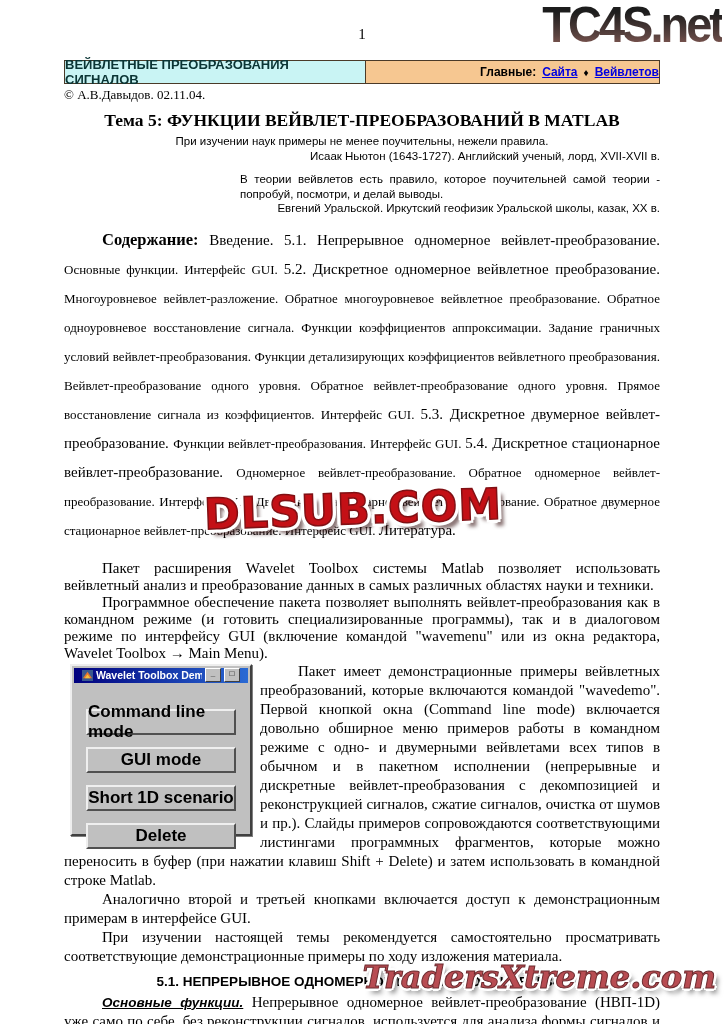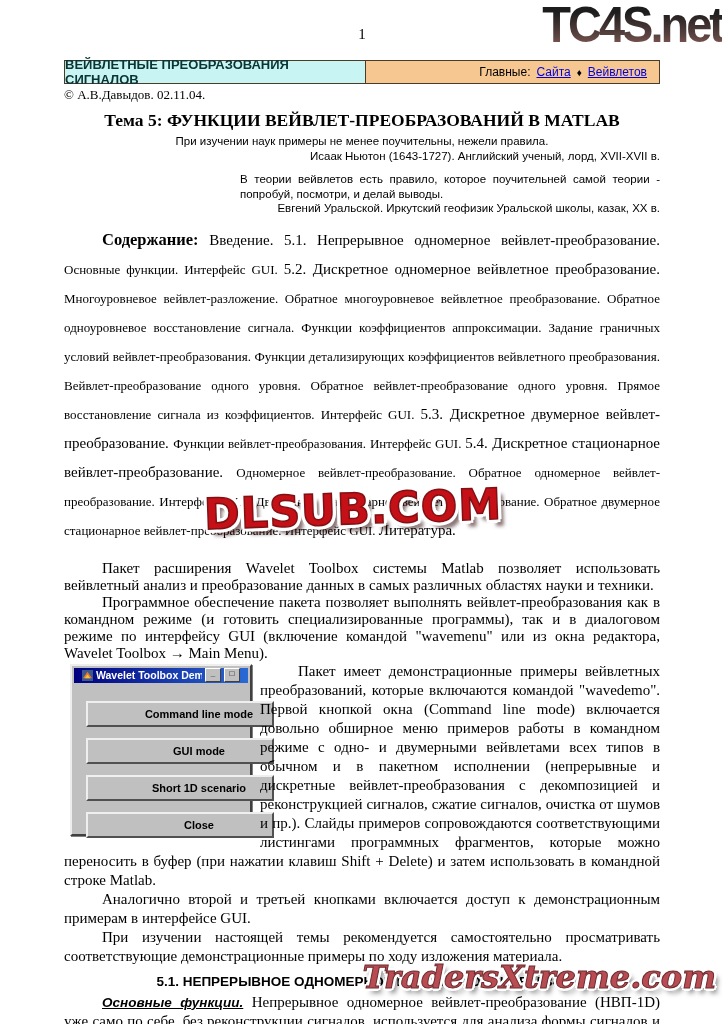--- a/index.html
+++ b/index.html
@@ -11,21 +11,21 @@
         background:linear-gradient(#1d1d1d 25%,#5a4340 70%,#96625a 100%);
         -webkit-background-clip:text;background-clip:text;color:transparent;
         transform:scaleY(1.05);}
   .content{margin:0 64px;width:596px;}
   
   .banner{display:flex;margin-top:18px;height:22px;border:1px solid #4a3a28;justify-content:flex-end;}
   .banner-left{width:300px;background:#c9f4f4;border-right:1px solid #4a3a28;
         display:flex;align-items:center;justify-content:center;
         font-family:"Liberation Sans",sans-serif;font-weight:bold;font-size:13px;color:#0b3535;}
   .banner-right{flex:1;background:#f6c791;display:flex;align-items:center;justify-content:flex-end;
-        padding-right:12px;font-family:"Liberation Sans",sans-serif;font-weight:normal;font-size:12px;gap:6px;}
+        padding-right:0;font-family:"Liberation Sans",sans-serif;font-weight:bold;font-size:12px;gap:6px;}
   .banner-right a{color:#0000e0;text-decoration:underline;cursor:pointer;}
   .diamond{color:#000;font-size:10px;}
   .copyright{font-size:13px;margin-top:3px;}
   .doc-title{text-align:center;font-size:17.5px;font-weight:bold;margin:7px 0 3px 0;}
   
   .ep{font-family:"Liberation Sans",sans-serif;font-size:11.5px;line-height:14.5px;}
   .ep1{margin-top:3px;}
   .ep1 .ep-text{text-align:center;}
   .ep-attr{text-align:right;}
   .ep2{margin-top:9px;margin-left:176px;}
@@ -50,25 +50,25 @@
   .titlebar{height:15px;margin:2px;background:linear-gradient(90deg,#00007d,#2a6ad4);
        display:flex;align-items:center;padding:0 8px;gap:3px;}
   .titlebar .wtitle{color:#fff;font-family:"Liberation Sans",sans-serif;
        font-weight:bold;font-size:10.5px;flex:1;white-space:nowrap;overflow:hidden;}
   .mlicon{width:11px;height:11px;display:inline-block;}
   .tbtn{width:14px;height:12px;background:#c0c0c0;border-top:1px solid #fff;border-left:1px solid #fff;
        border-right:1px solid #404040;border-bottom:1px solid #404040;
        font-family:"Liberation Sans",sans-serif;font-size:8px;font-weight:bold;line-height:9px;
        text-align:center;color:#000;cursor:pointer;}
   .winbody{padding:12px 14px 0 14px;}
-  .wbtn{display:block;width:146px;height:22px;margin:4px auto 11px auto;background:#c0c0c0;
+  .wbtn{display:block;width:146px;height:22px;margin:12px auto 11px auto;background:#c0c0c0;
        border-top:2px solid #efefef;border-left:2px solid #efefef;
        border-right:2px solid #505050;border-bottom:2px solid #505050;
-       font-family:"Liberation Sans",sans-serif;font-weight:bold;font-size:11px;
-       display:flex;align-items:center;justify-content:center;cursor:pointer;padding-left:38px;}
+       font-family:"Liberation Sans",sans-serif;font-weight:bold;font-size:17px;
+       display:flex;align-items:center;justify-content:center;cursor:pointer;}
   
   .lead-label{font-family:"Liberation Sans",sans-serif;font-weight:bold;font-style:italic;
        text-decoration:underline;font-size:13.5px;}
   
   .watermark{position:absolute;left:204px;top:484px;z-index:5;
        font-family:"DejaVu Sans",sans-serif;font-weight:bold;font-size:43px;letter-spacing:1px;
        color:#c41016;-webkit-text-stroke:1.5px #801014;transform:rotate(-2deg);
        text-shadow:-3px -3px 0 #fff,3px -3px 0 #fff,-3px 3px 0 #fff,3px 3px 0 #fff,
                    -4px 0 0 #fff,4px 0 0 #fff,0 -4px 0 #fff,0 4px 0 #fff,
                    6px 7px 4px rgba(40,0,0,.55);}
@@ -131,21 +131,21 @@
               <path d="M3 9 L6 5 L9 9 Z" fill="#f3c23a"></path>
             </svg>
             <span class="wtitle">Wavelet Toolbox Demo</span>
             <div class="tbtn">_</div>
             <div class="tbtn">□</div>
           </div>
           <div class="winbody">
             <div class="wbtn">Command line mode</div>
             <div class="wbtn">GUI mode</div>
             <div class="wbtn">Short 1D scenario</div>
-            <div class="wbtn">Close</div>
+            <div class="wbtn">Delete</div>
           </div>
         </div>
       </div>
       <p class="para tight">Пакет имеет демонстрационные примеры вейвлетных преобразований, которые включаются командой "wavedemo". Первой кнопкой окна (Command line mode) включается довольно обширное меню примеров работы в командном режиме с одно- и двумерными вейвлетами всех типов в обычном и в пакетном исполнении (непрерывные и дискретные вейвлет-преобразования с декомпозицией и реконструкцией сигналов, сжатие сигналов, очистка от шумов и пр.). Слайды примеров сопровождаются соответствующими листингами программных фрагментов, которые можно переносить в буфер (при нажатии клавиш Shift + Delete) и затем использовать в командной строке Matlab.</p>
     </div>
 
     <p class="para tight">Аналогично второй и третьей кнопками включается доступ к демонстрационным примерам в интерфейсе GUI.</p>
     <p class="para tight">При изучении настоящей темы рекомендуется самостоятельно просматривать соответствующие демонстрационные примеры по ходу изложения материала.</p>
 
     <div class="h-center">5.1. НЕПРЕРЫВНОЕ ОДНОМЕРНОЕ ПРЕОБРАЗОВАНИЕ  /Л34/.</div>

